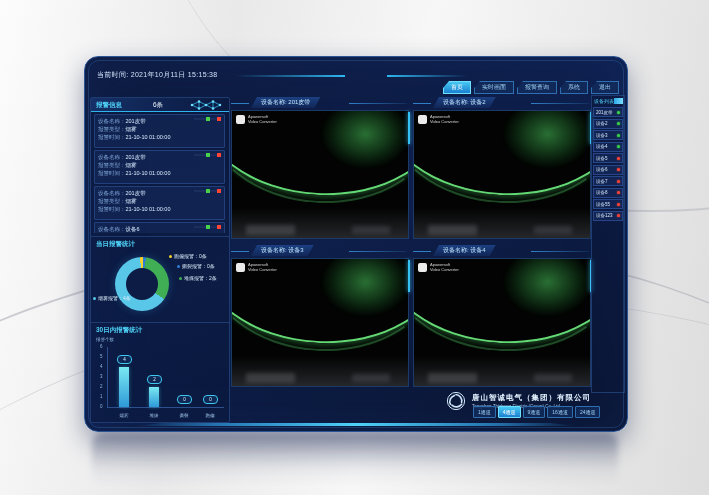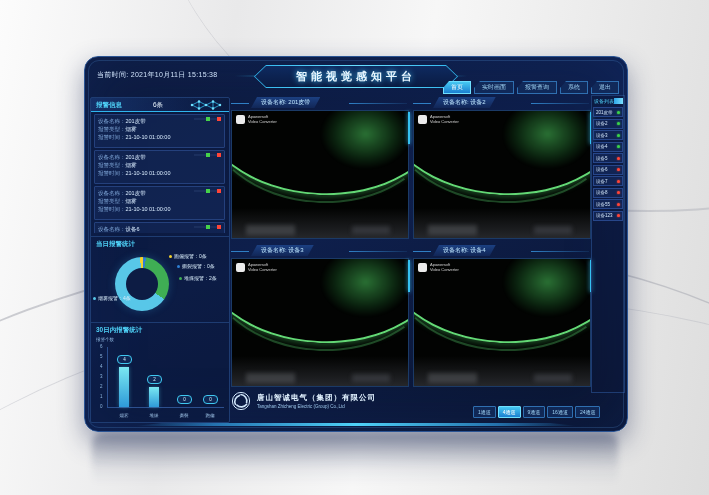--- a/index.html
+++ b/index.html
@@ -99,21 +99,21 @@
   .dev-title{position:absolute;left:2px;top:2px;font-size:5px;color:#4fd2f8;white-space:nowrap;}
   .dev-tab{position:absolute;right:1px;top:2px;width:9px;height:6px;background:linear-gradient(90deg,#2fa8e8,#7adfff);cursor:pointer;}
   .dev-list{position:absolute;left:1px;right:1px;top:11px;display:flex;flex-direction:column;gap:1.5px;}
   .dev-item{position:relative;height:8px;background:rgba(22,44,96,.6);border:1px solid #27468a;cursor:pointer;}
   .dev-name{position:absolute;left:2px;top:1.5px;font-size:4.5px;color:#d4e8fb;white-space:nowrap;}
   .dev-dot{position:absolute;right:2px;top:2.5px;width:3px;height:3px;border-radius:50%;}
   .on{background:#3bd24a;box-shadow:0 0 2px #3bd24a;}
   .off{background:#ff4538;box-shadow:0 0 2px #ff4538;}
 
   
-  .company{position:absolute;left:146px;top:334px;width:360px;display:flex;align-items:center;justify-content:flex-start;gap:6px;}
+  .company{position:absolute;left:146px;top:334px;width:360px;display:flex;align-items:center;justify-content:flex-end;gap:6px;}
   .co-cn{font-size:7.5px;font-weight:bold;letter-spacing:1px;color:#e2f2ff;}
   .co-en{font-size:4.5px;color:#9cc6ea;margin-top:1px;}
   .channels{position:absolute;left:388px;top:349px;display:flex;gap:2px;}
   .ch-btn{font-size:5px;line-height:8px;padding:1px 4px;background:rgba(18,44,92,.85);border:1px solid #2f6fb0;color:#9fd2f2;border-radius:1px;cursor:pointer;}
   .ch-btn.active{background:linear-gradient(180deg,#46c8f2,#1b7fd0);color:#fff;border-color:#6fe0ff;}
   .bottom-deco{position:absolute;left:50px;right:50px;top:366px;height:3px;
     background:linear-gradient(90deg,rgba(47,150,220,0),rgba(47,150,220,.7) 18%,#4fd2f8 50%,rgba(47,150,220,.7) 82%,rgba(47,150,220,0));
     clip-path:polygon(0 100%,6% 0,94% 0,100% 100%);}
 </style>
 </head>
@@ -123,24 +123,20 @@
   <div class="swoosh" id="sw1"></div>
   <div class="swoosh" id="sw2"></div>
   <div class="swoosh" id="sw3"></div>
   <div class="reflection"></div>
 
   <div class="dash">
 
     <div class="hdr-time">当前时间: 2021年10月11日 15:15:38</div>
     <div class="hline" id="hl-l"></div>
     <div class="hline" id="hl-r"></div>
-    <div class="banner">
-      <div class="b-out"></div>
-      <div class="b-in">智能视觉感知平台</div>
-    </div>
     <div class="nav">
         <div class="nav-btn active">首页</div>
         <div class="nav-btn">实时画面</div>
         <div class="nav-btn">报警查询</div>
         <div class="nav-btn">系统</div>
         <div class="nav-btn">退出</div>
       </div>
 
     <div class="left-col">
       <div class="alarm-hdr">

